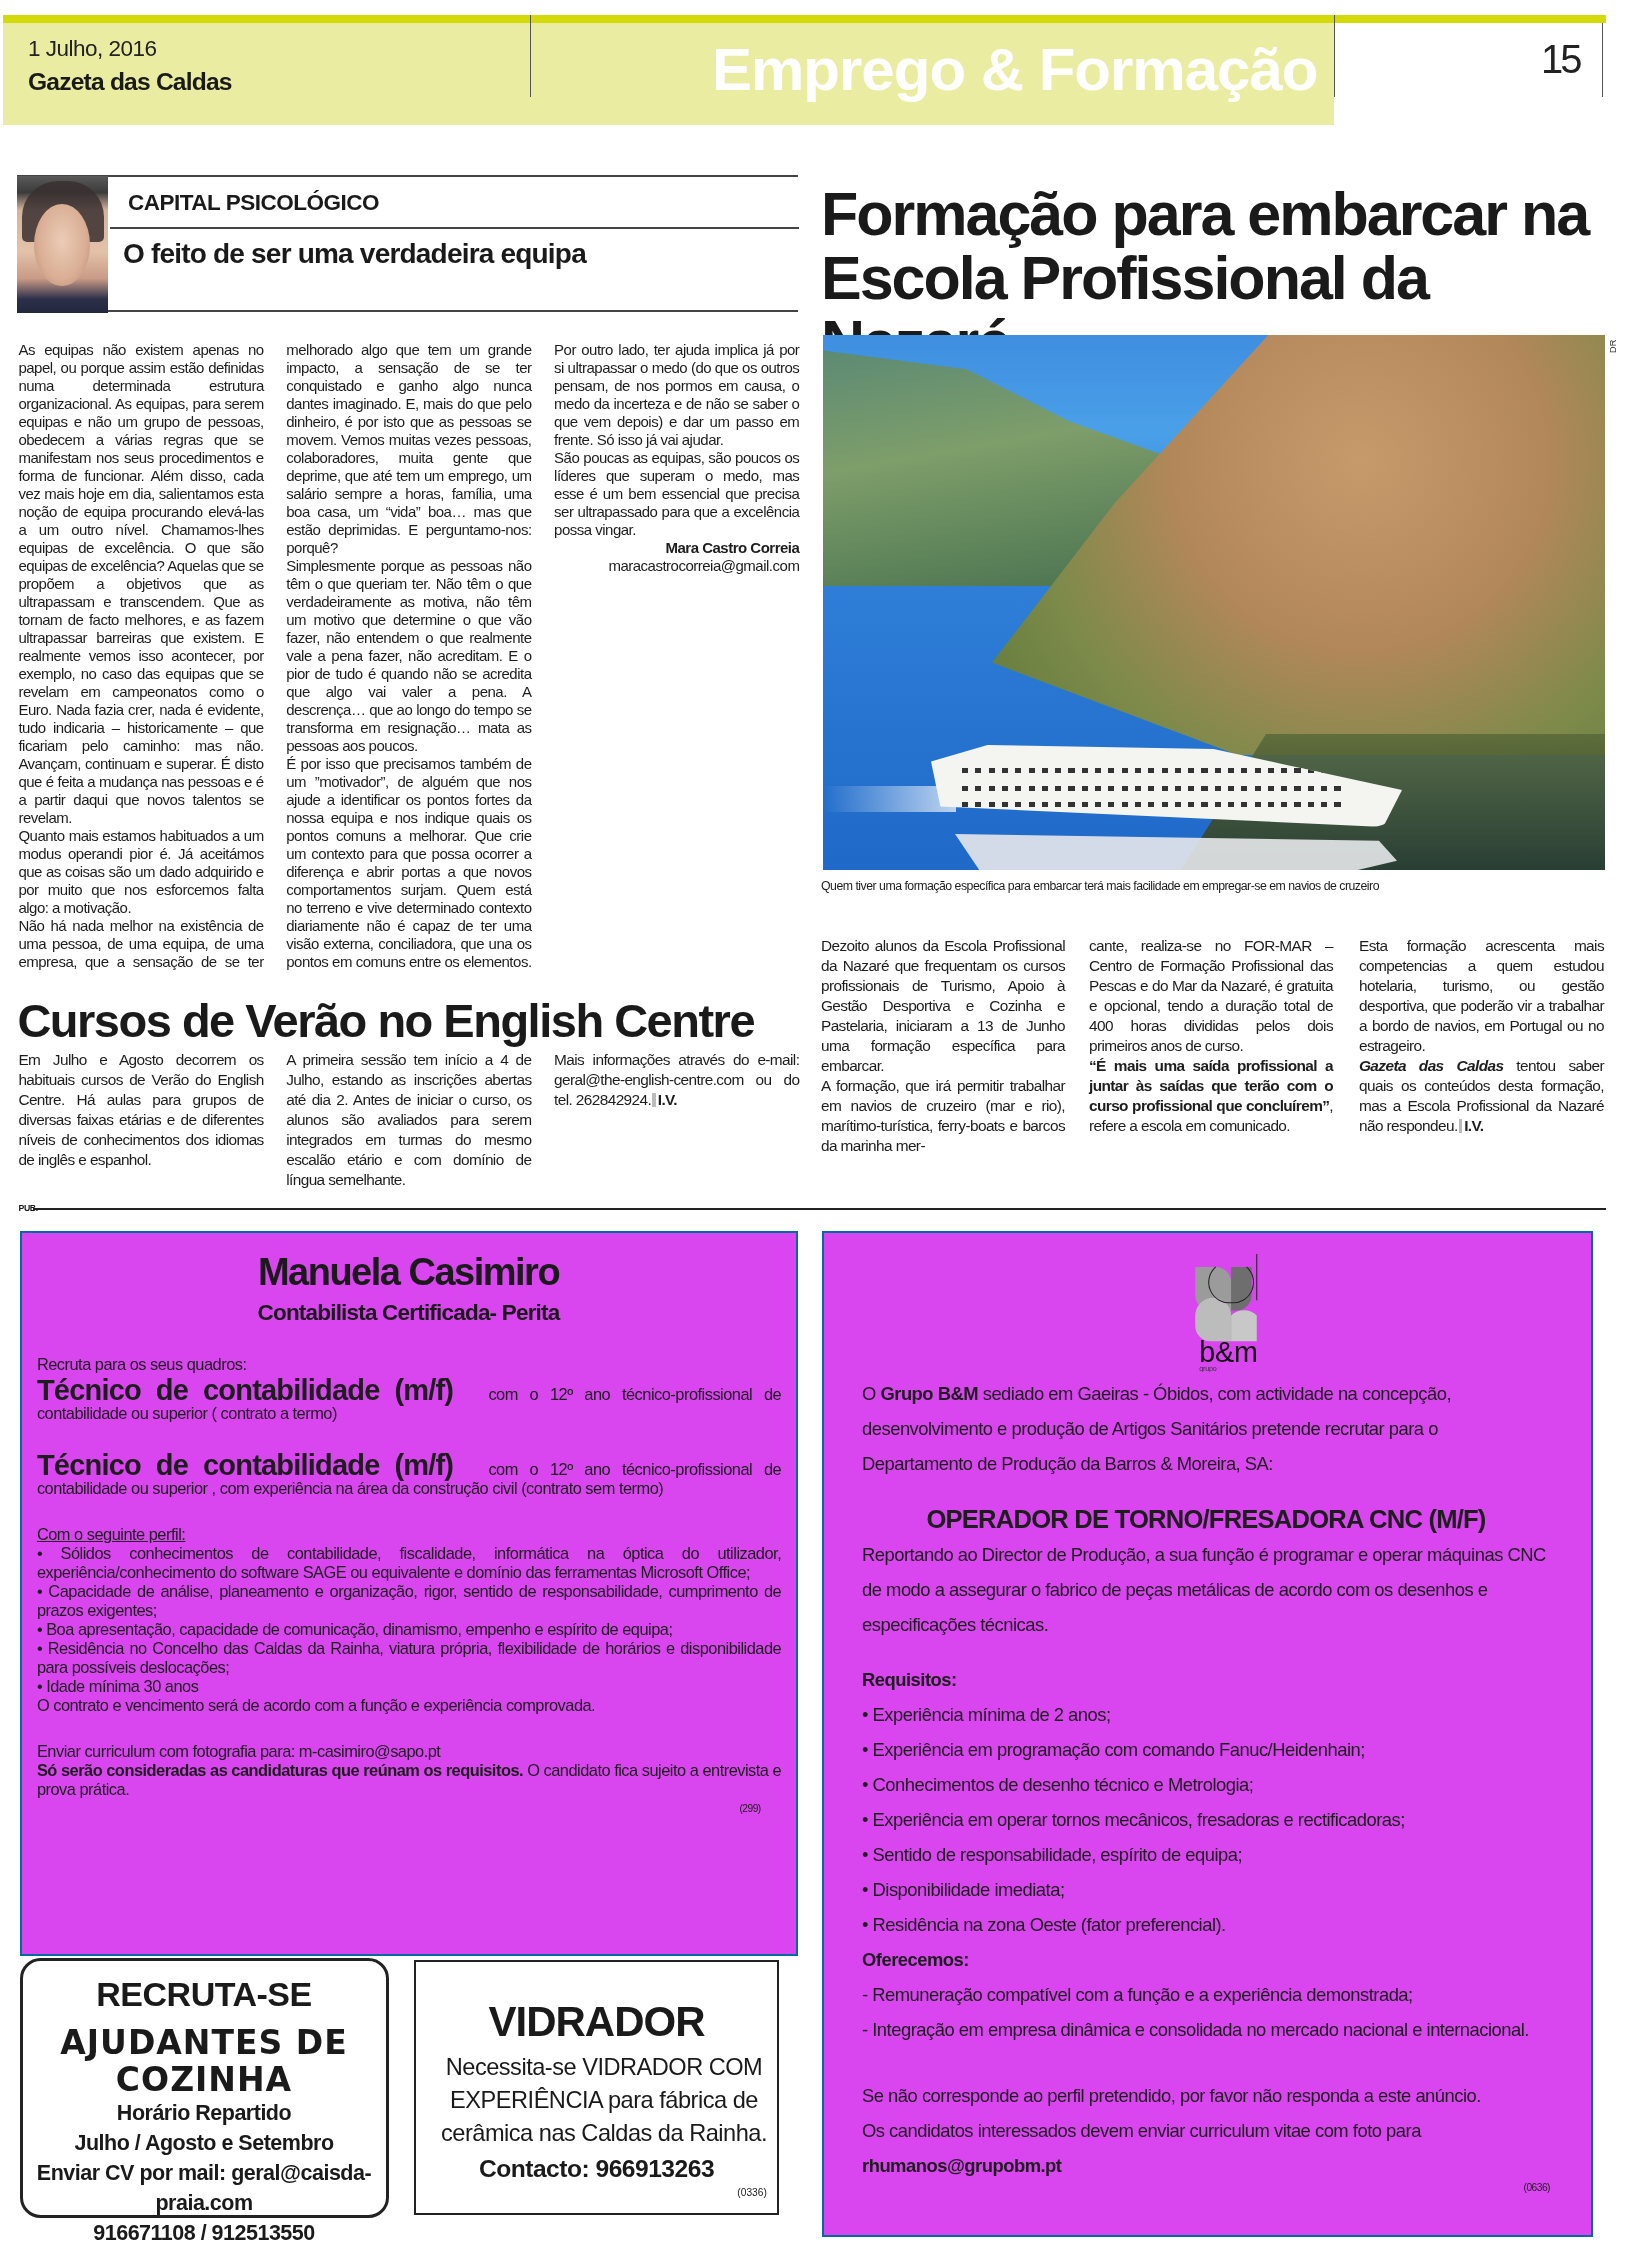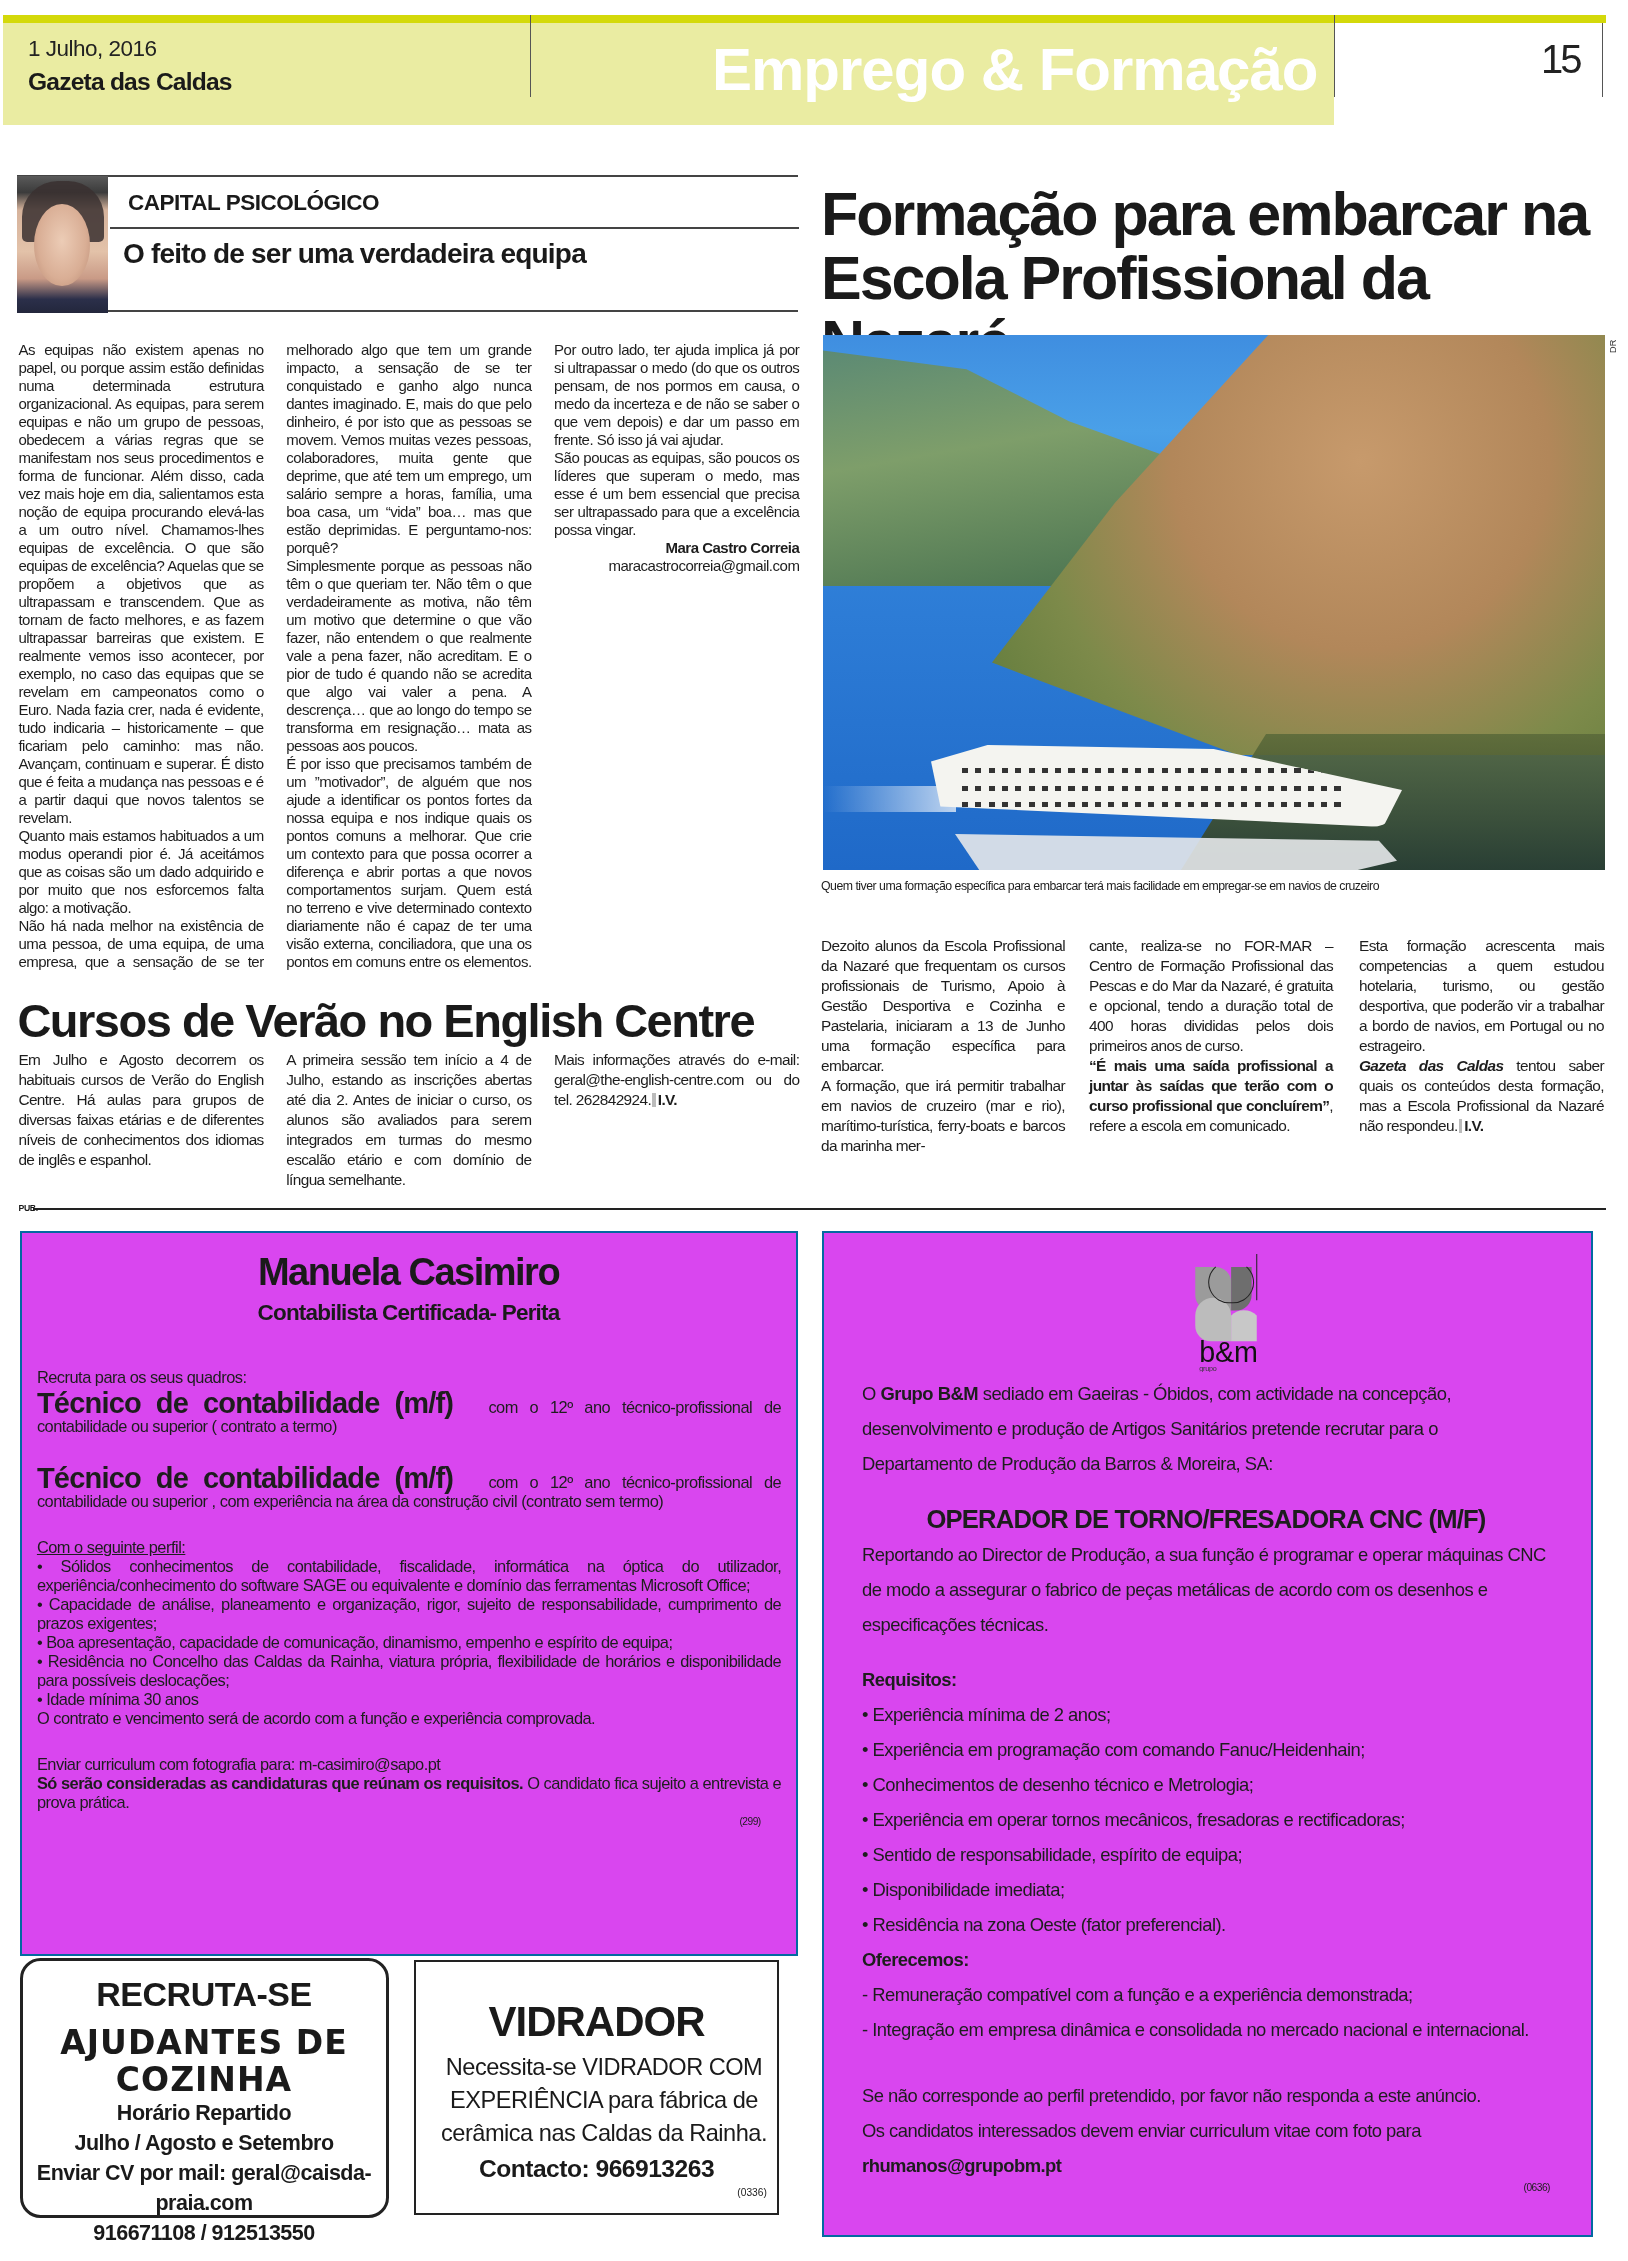--- a/index.html
+++ b/index.html
@@ -175,26 +175,26 @@
   <p><b><i>Gazeta das Caldas</i></b><span> tentou saber quais os conteúdos desta formação, mas a Escola Profissional da Nazaré não respondeu.</span><span class="marker"></span><b>I.V.</b></p>
 </div>
 
 <div class="abs pub-label">PUB.</div>
 <div class="abs pub-line"></div>
 
 <div class="ad-box ad-text" style="left:19.5px;top:1231px;width:778px;height:725px;">
   <div class="mc-name">Manuela Casimiro</div>
   <div class="mc-sub">Contabilista Certificada- Perita</div>
   <div class="mc-body">
-    <p style="margin-top:39px;">Recruta para os seus quadros:</p>
+    <p style="margin-top:26px;">Recruta para os seus quadros:</p>
     <p style="margin-top:7.2px;"><span class="mc-job">Técnico de contabilidade (m/f)</span>&nbsp;&nbsp;&nbsp;<span>com o 12º ano técnico-profissional de contabilidade ou superior  ( contrato a termo)</span></p>
     <p style="margin-top:33px;"><span class="mc-job">Técnico de contabilidade (m/f)</span>&nbsp;&nbsp;&nbsp;<span>com o 12º ano técnico-profissional de contabilidade ou superior , com experiência na área da construção civil (contrato sem termo)</span></p>
     <p style="margin-top:27px;text-decoration:underline;">Com o seguinte perfil:</p>
     <p>• Sólidos conhecimentos de contabilidade,  fiscalidade, informática na óptica do utilizador, experiência/conhecimento do software SAGE ou equivalente e domínio das ferramentas Microsoft Office;</p>
-    <p>• Capacidade de análise, planeamento e organização, rigor, sujeito de responsabilidade, cumprimento de prazos exigentes;</p>
+    <p>• Capacidade de análise, planeamento e organização, rigor, sentido de responsabilidade, cumprimento de prazos exigentes;</p>
     <p>• Boa apresentação, capacidade de comunicação, dinamismo,  empenho e espírito de equipa;</p>
     <p>• Residência no Concelho das Caldas da Rainha, viatura própria, flexibilidade de horários e disponibilidade para possíveis deslocações;</p>
     <p>• Idade mínima 30 anos</p>
     <p>O contrato e vencimento será de acordo com  a função e  experiência comprovada.</p>
     <p style="margin-top:27px;">Enviar curriculum com fotografia  para: m-casimiro@sapo.pt</p>
     <p><b>Só serão consideradas as  candidaturas que reúnam os requisitos.</b><span> O candidato fica sujeito a entrevista e prova prática.</span></p>
     <p class="ref-code" style="margin-right:20.5px;">(299)</p>
   </div>
 </div>
 

